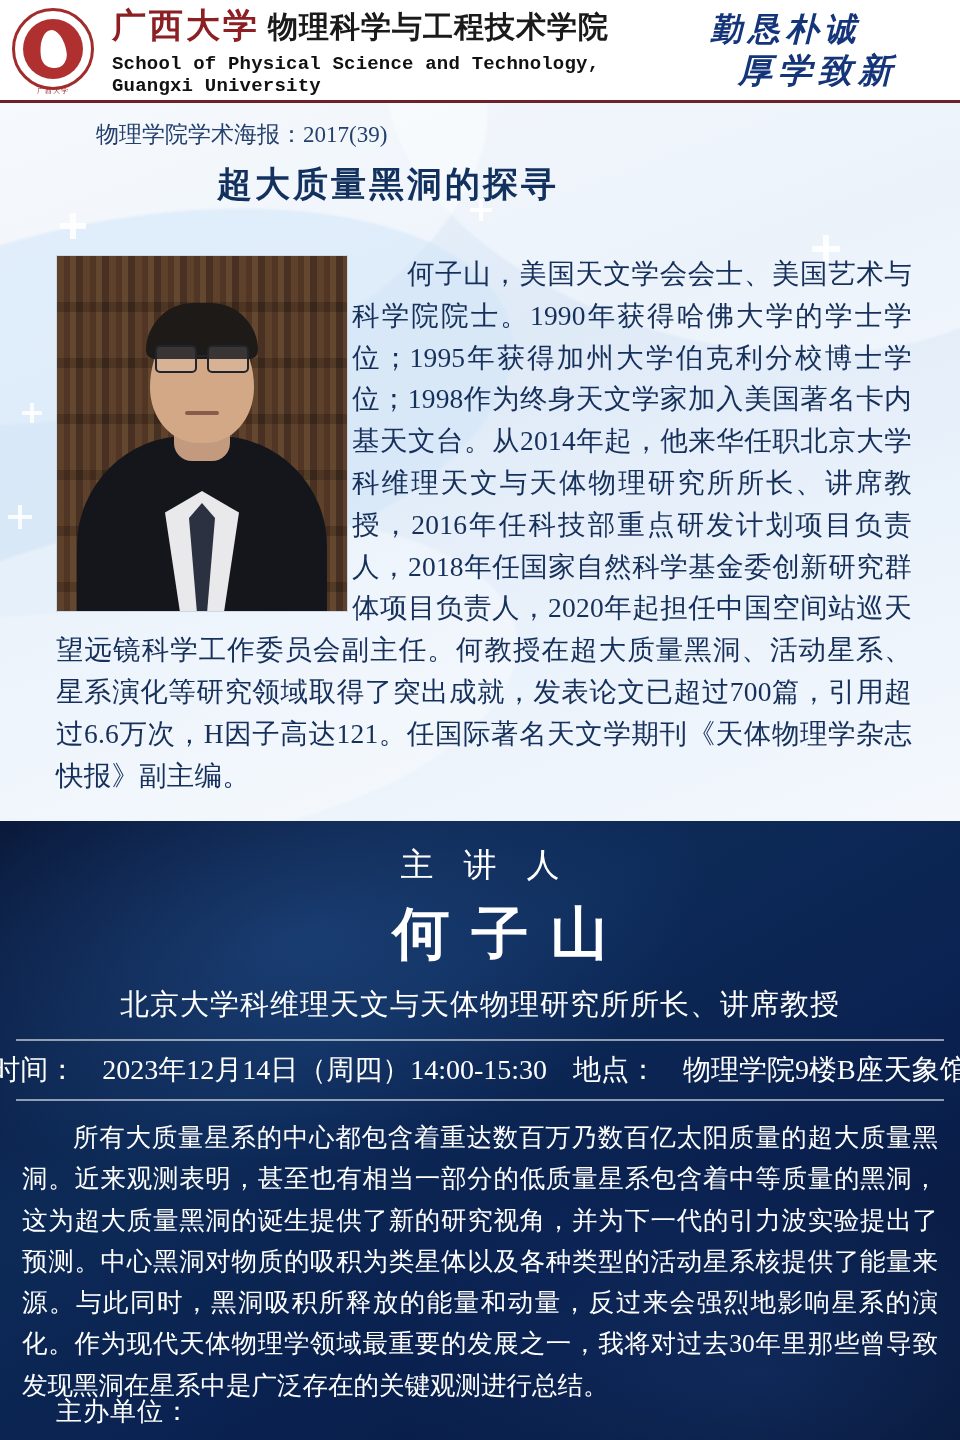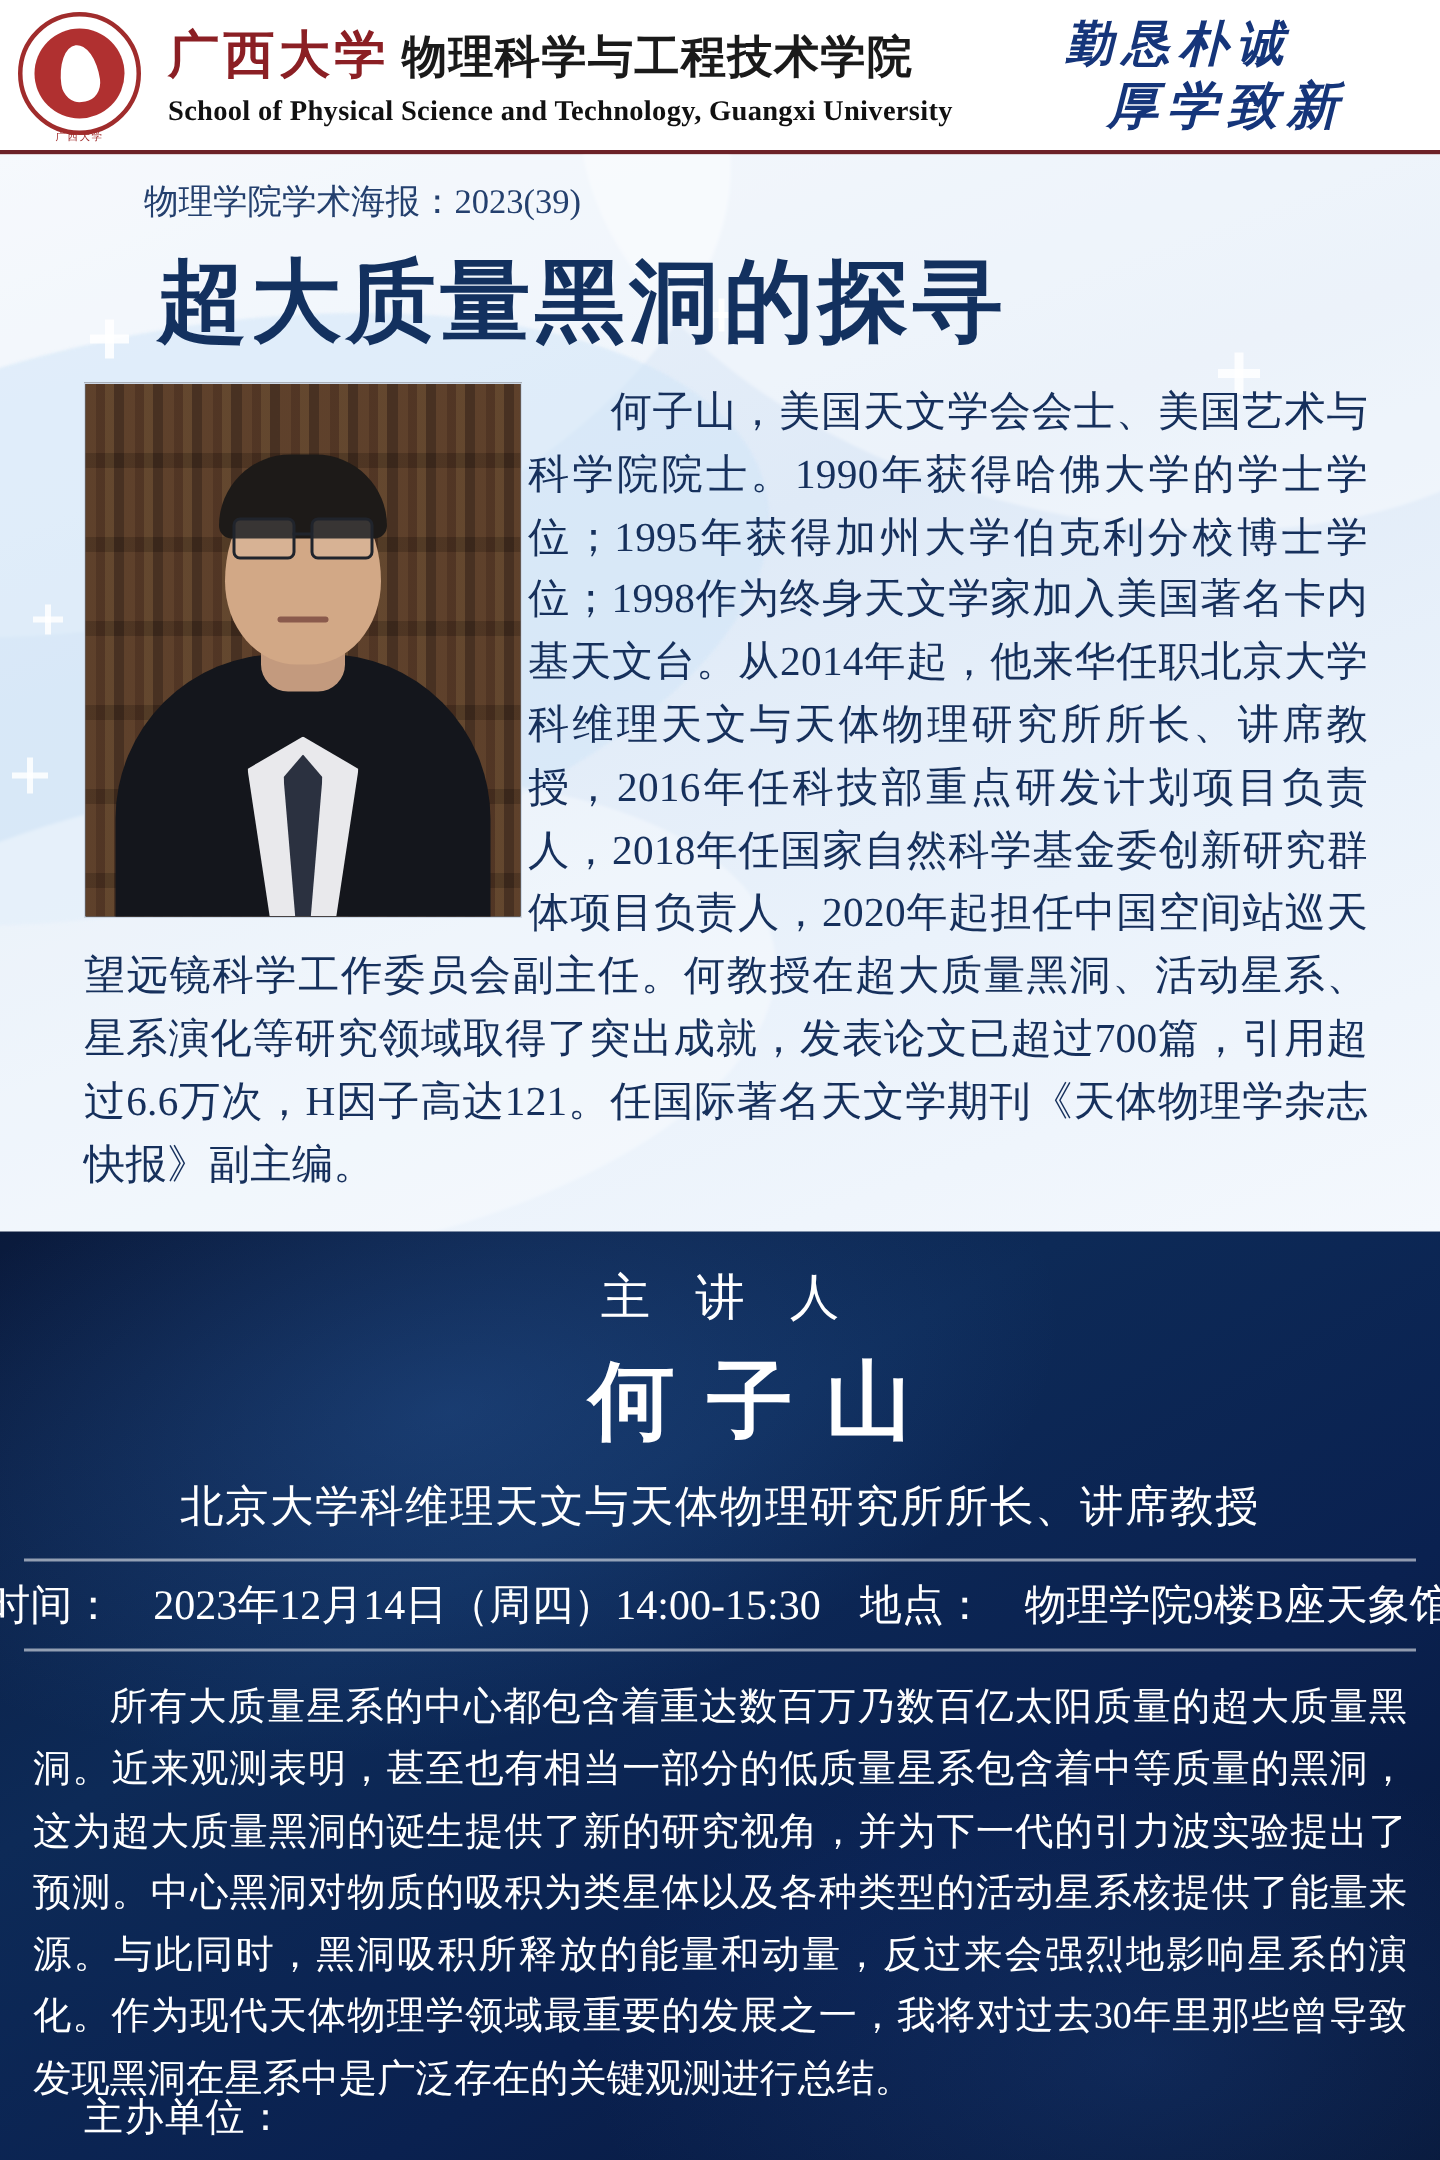--- a/index.html
+++ b/index.html
@@ -99,21 +99,21 @@
   }
   .header-cn-school {
     font-family: "Liberation Serif", serif;
     font-size: 30px;
     font-weight: bold;
     color: #1a1a1a;
     letter-spacing: 1px;
     margin-left: 8px;
   }
   .header-en {
-    font-family: Liberation Serif, serif;
+    font-family: Liberation Mono, monospace;
     font-size: 19px;
     font-weight: bold;
     color: #111;
     margin-top: 4px;
     letter-spacing: 0.2px;
   }
   .header-motto {
     flex: 0 0 270px;
     position: relative;
     height: 100px;
@@ -175,21 +175,21 @@
     font-size: 23px;
     color: #24406e;
     font-family: "Liberation Serif", serif;
   }
   .poster-title {
     position: absolute;
     left: 0;
     top: 58px;
     width: 776px;
     text-align: center;
-    font-size: 60px;
+    font-size: 35px;
     font-weight: bold;
     color: #13315f;
     letter-spacing: 3px;
   }
 
   .photo {
     position: absolute;
     left: 56px;
     top: 152px;
     width: 290px;
@@ -477,21 +477,21 @@
     <div class="swoosh sw2"></div>
     <div class="swoosh sw3"></div>
     <div class="swoosh sw4"></div>
     <div class="cross" style="left:60px; top:110px; width:26px; height:26px;"></div>
     <div class="cross" style="left:470px; top:96px; width:22px; height:22px;"></div>
     <div class="cross" style="left:812px; top:132px; width:28px; height:28px;"></div>
     <div class="cross" style="left:96px; top:228px; width:24px; height:24px;"></div>
     <div class="cross" style="left:22px; top:300px; width:20px; height:20px;"></div>
     <div class="cross" style="left:8px; top:402px; width:24px; height:24px;"></div>
 
-    <div class="poster-no">物理学院学术海报：2023(39)</div>
+    <div class="poster-no">物理学院学术海报：2017(39)</div>
     <div class="poster-title">超大质量黑洞的探寻</div>
 
     <div class="bio">
       <div class="float-photo"></div>
       <p>何子山，美国天文学会会士、美国艺术与科学院院士。1990年获得哈佛大学的学士学位；1995年获得加州大学伯克利分校博士学位；1998作为终身天文学家加入美国著名卡内基天文台。从2014年起，他来华任职北京大学科维理天文与天体物理研究所所长、讲席教授，2016年任科技部重点研发计划项目负责人，2018年任国家自然科学基金委创新研究群体项目负责人，2020年起担任中国空间站巡天望远镜科学工作委员会副主任。何教授在超大质量黑洞、活动星系、星系演化等研究领域取得了突出成就，发表论文已超过700篇，引用超过6.6万次，H因子高达121。任国际著名天文学期刊《天体物理学杂志快报》副主编。</p>
     </div>
 
     <div class="photo">
       <div class="ph-shelf"></div>
       <div class="ph-books"></div>

